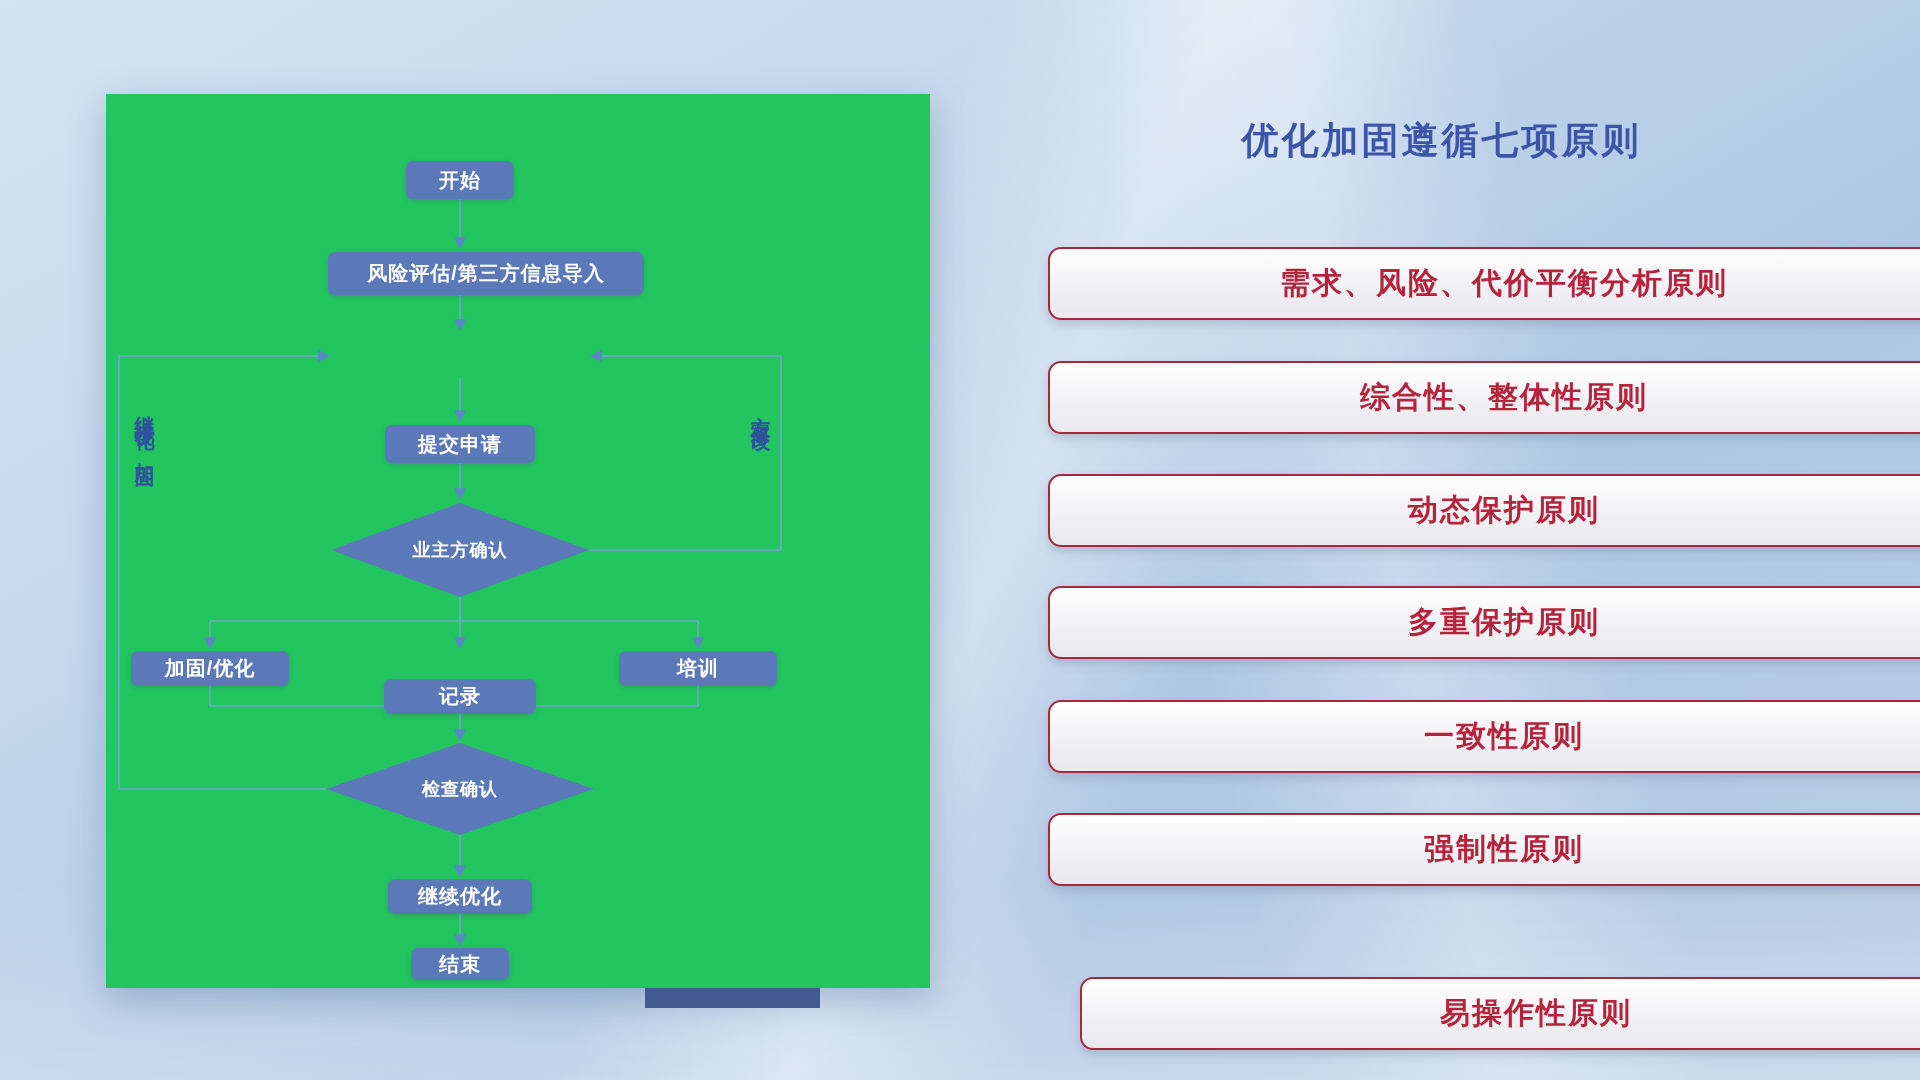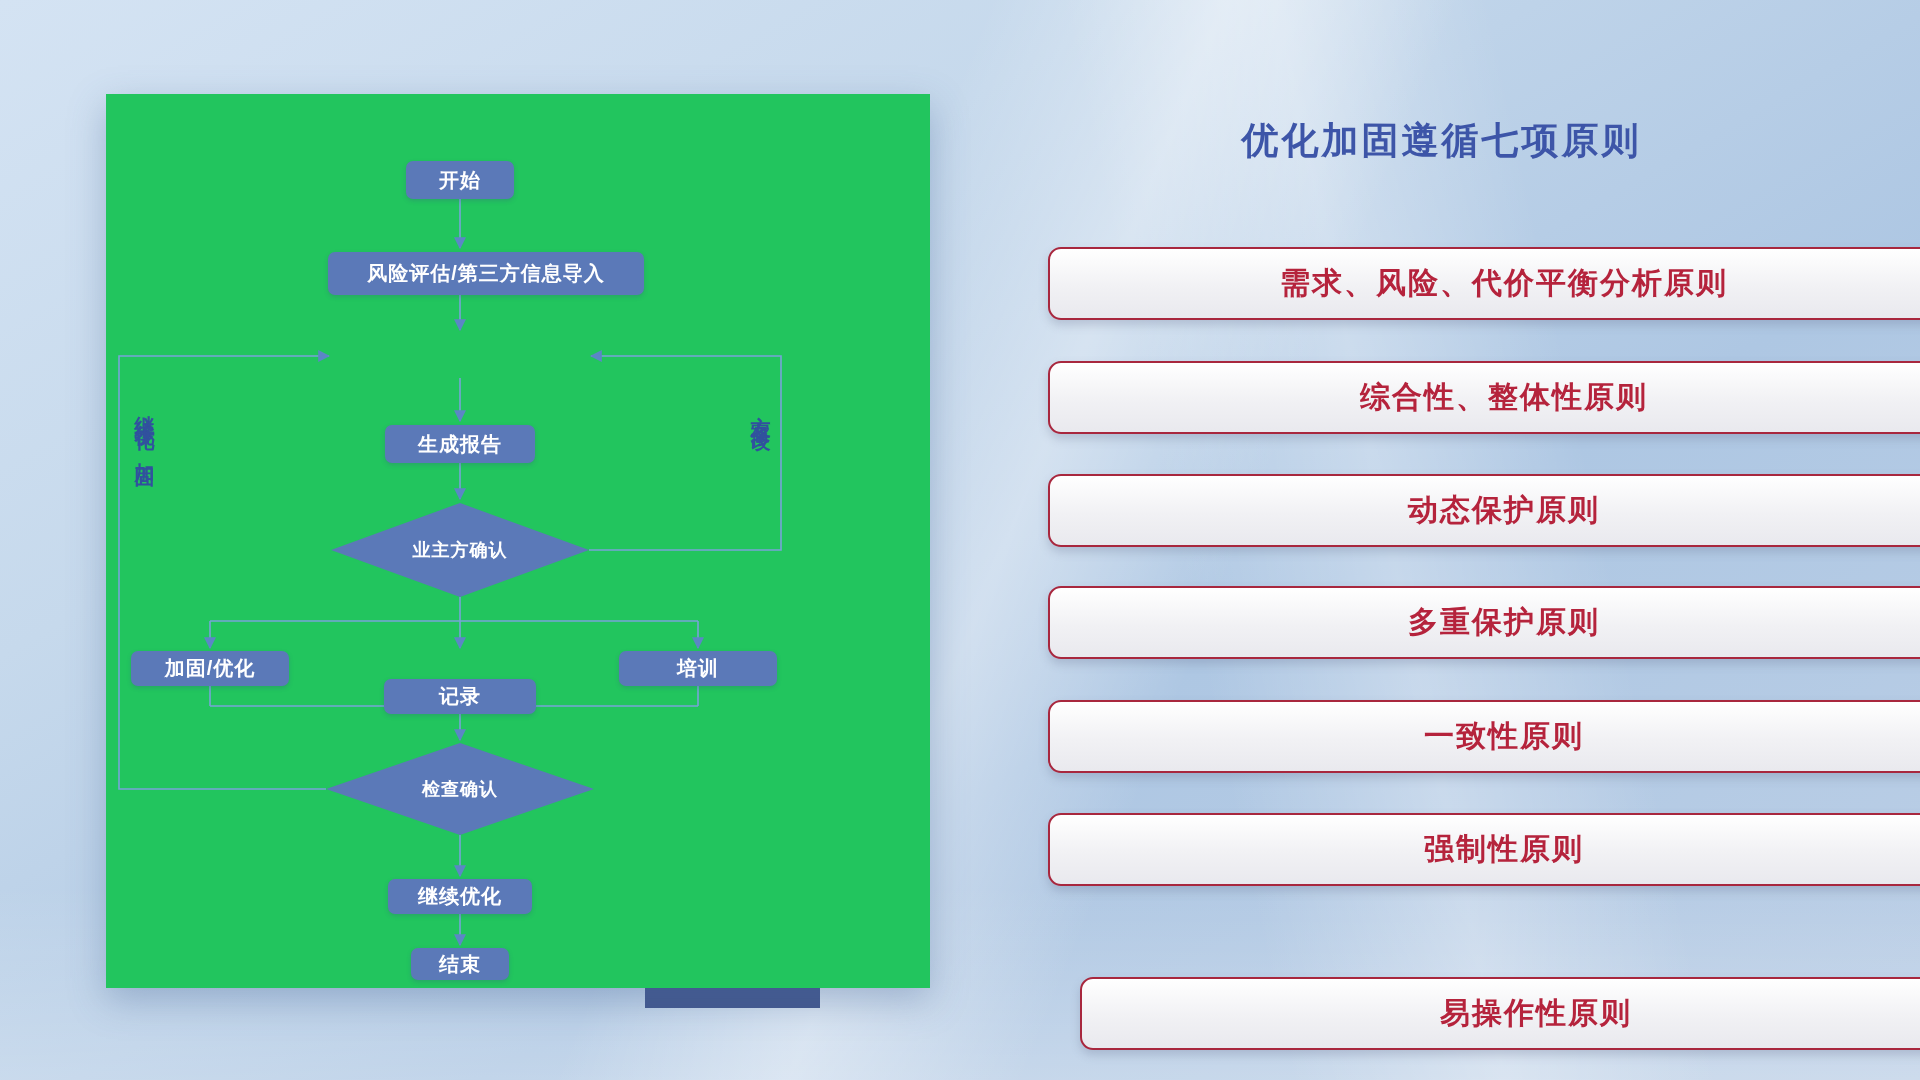--- a/index.html
+++ b/index.html
@@ -100,21 +100,21 @@
       <path d="M220,695 L13,695 L13,262 L223,262" marker-end="url(#arr)"></path>
       <path d="M483,456 L675,456 L675,262 L485,262" marker-end="url(#arr)"></path>
     </g>
   </svg>
 
   <div class="node" style="left:300px; top:67px; width:108px; height:38px;">开始</div>
 
   <div class="node" style="left:180px; top:158px; width:316px; height:43px;margin-left:42px;">风险评估/第三方信息导入</div>
 
 
-  <div class="node" style="left:279px; top:331px; width:150px; height:38px;">生成报告</div>
+  <div class="node" style="left:279px; top:331px; width:150px; height:38px;">提交申请</div>
 
   <div class="diamond" style="left:225px; top:409px; width:258px; height:94px;">业主方确认</div>
 
   <div class="node" style="left:25px; top:557px; width:158px; height:35px;">加固/优化</div>
 
   <div class="node" style="left:278px; top:557px; width:152px; height:35px;margin-top:28px;">记录</div>
 
   <div class="node" style="left:513px; top:557px; width:158px; height:35px;">培训</div>
 
   <div class="diamond" style="left:220px; top:649px; width:268px; height:92px;">检查确认</div>

